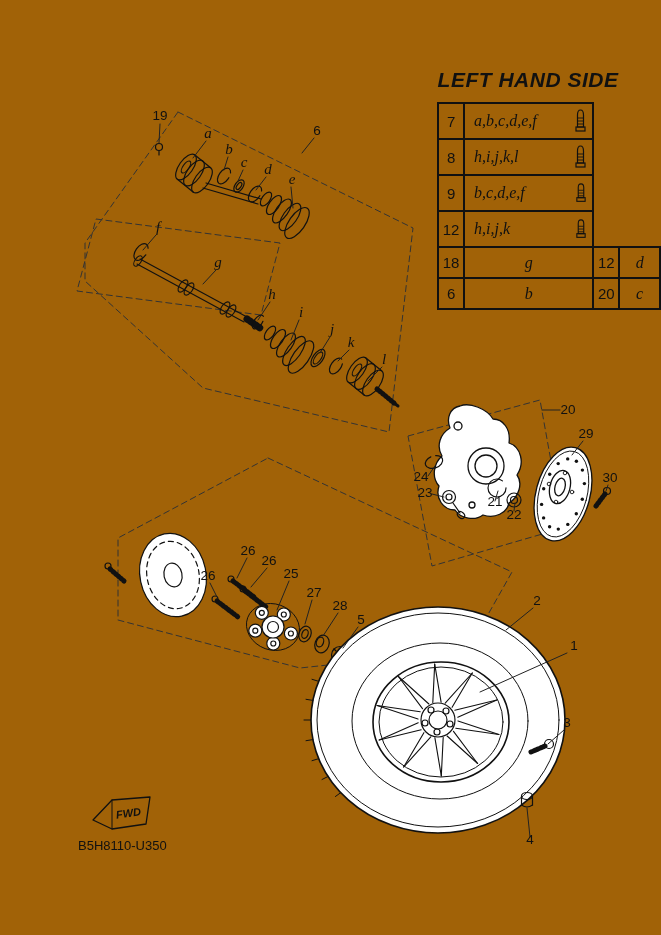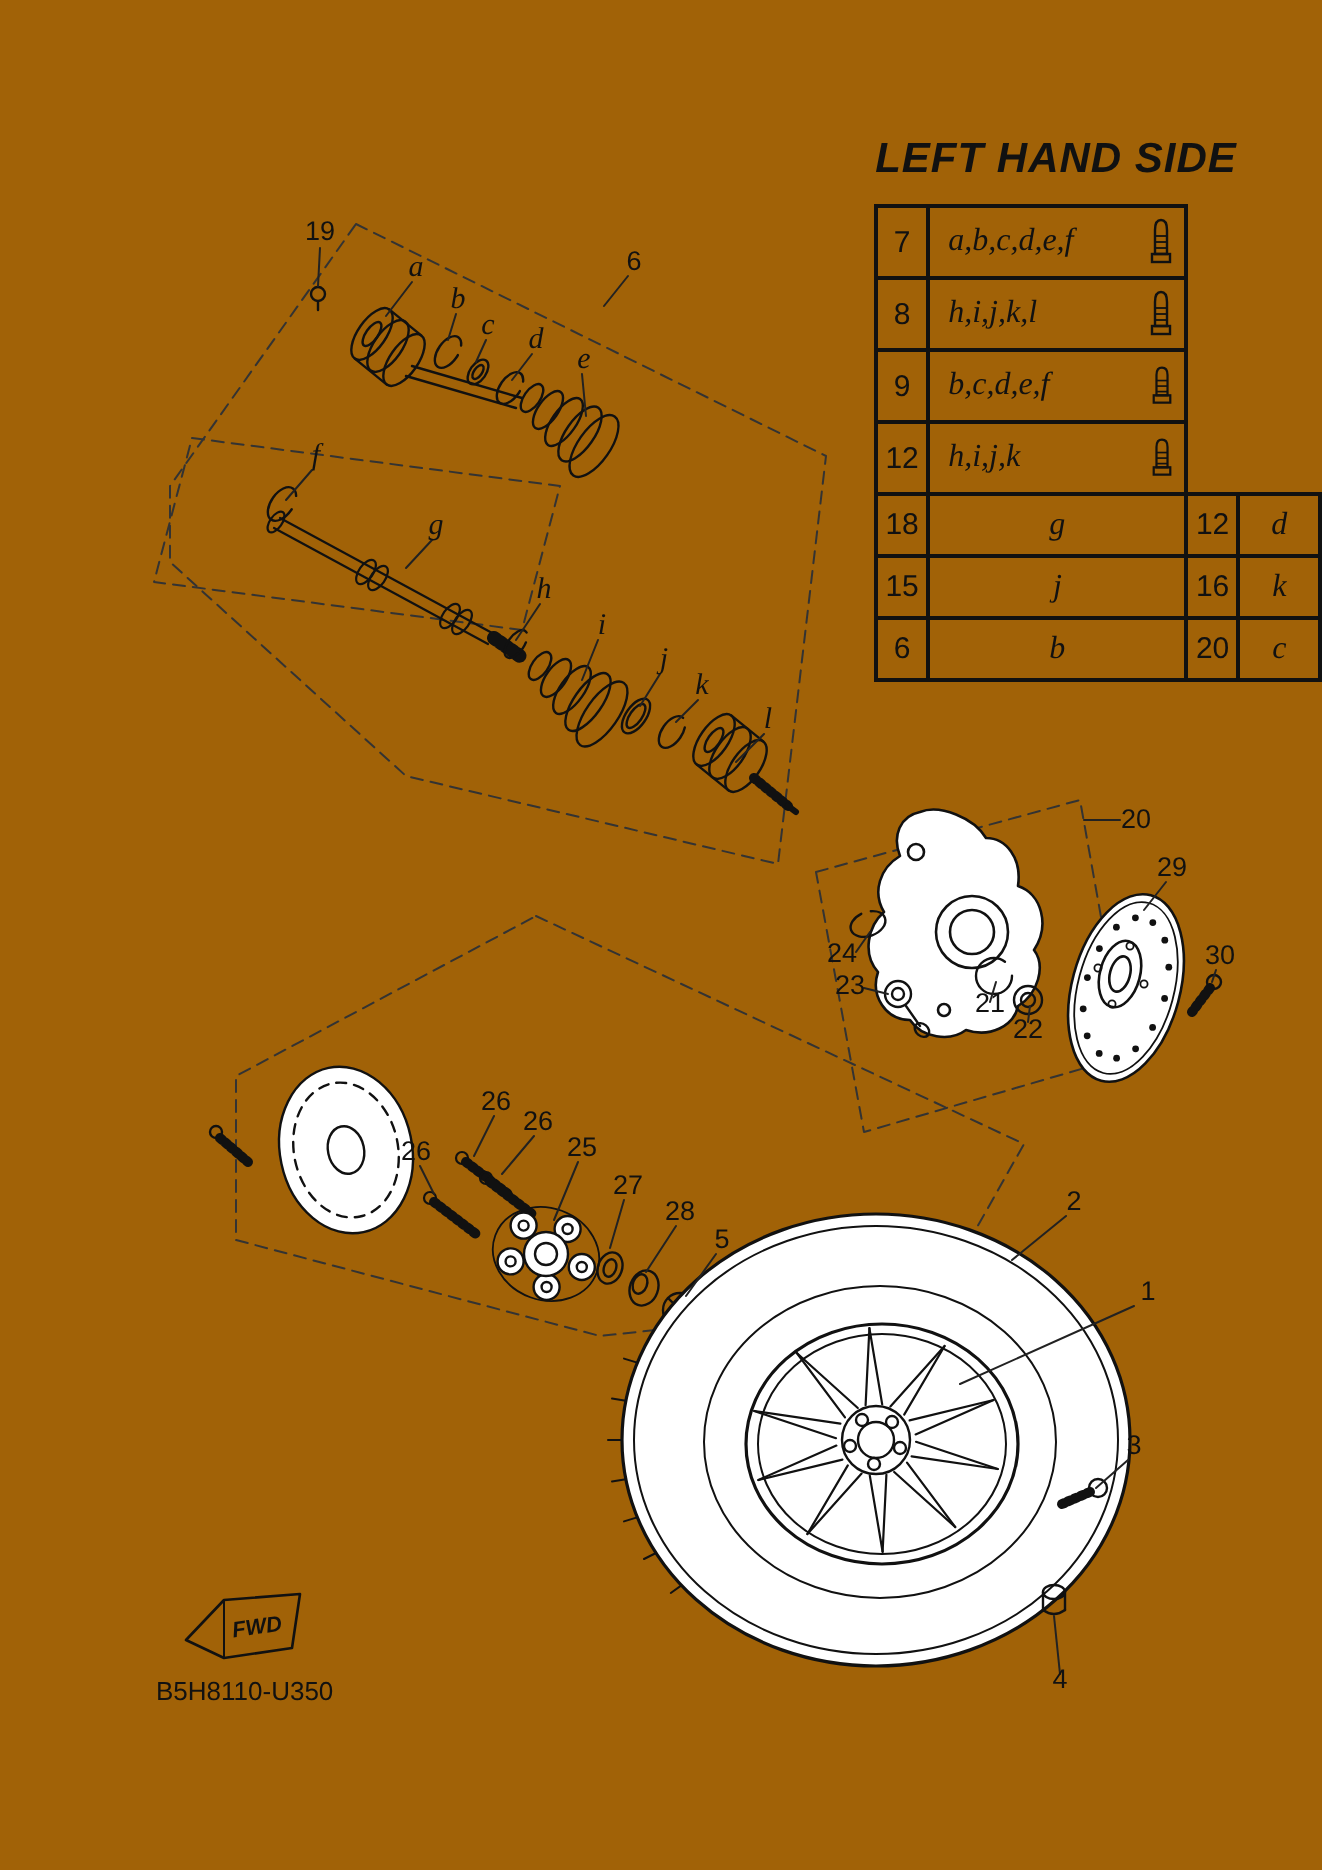--- a/index.html
+++ b/index.html
@@ -90,26 +90,20 @@
             <line x1="3.5" y1="15" x2="9.5" y2="15" stroke="#111" stroke-width="0.9"></line>
           </svg>
         </div>
       </td>
     </tr>
     <tr class="pair">
       <td class="num">18</td>
       <td class="pair-letter">g</td>
       <td class="num">12</td>
       <td class="pair-letter">d</td>
-    </tr>
-    <tr class="pair">
-      <td class="num">15</td>
-      <td class="pair-letter">j</td>
-      <td class="num">16</td>
-      <td class="pair-letter">k</td>
     </tr>
     <tr class="pair">
       <td class="num">6</td>
       <td class="pair-letter">b</td>
       <td class="num">20</td>
       <td class="pair-letter">c</td>
     </tr>
   </tbody>
     </table>
 

